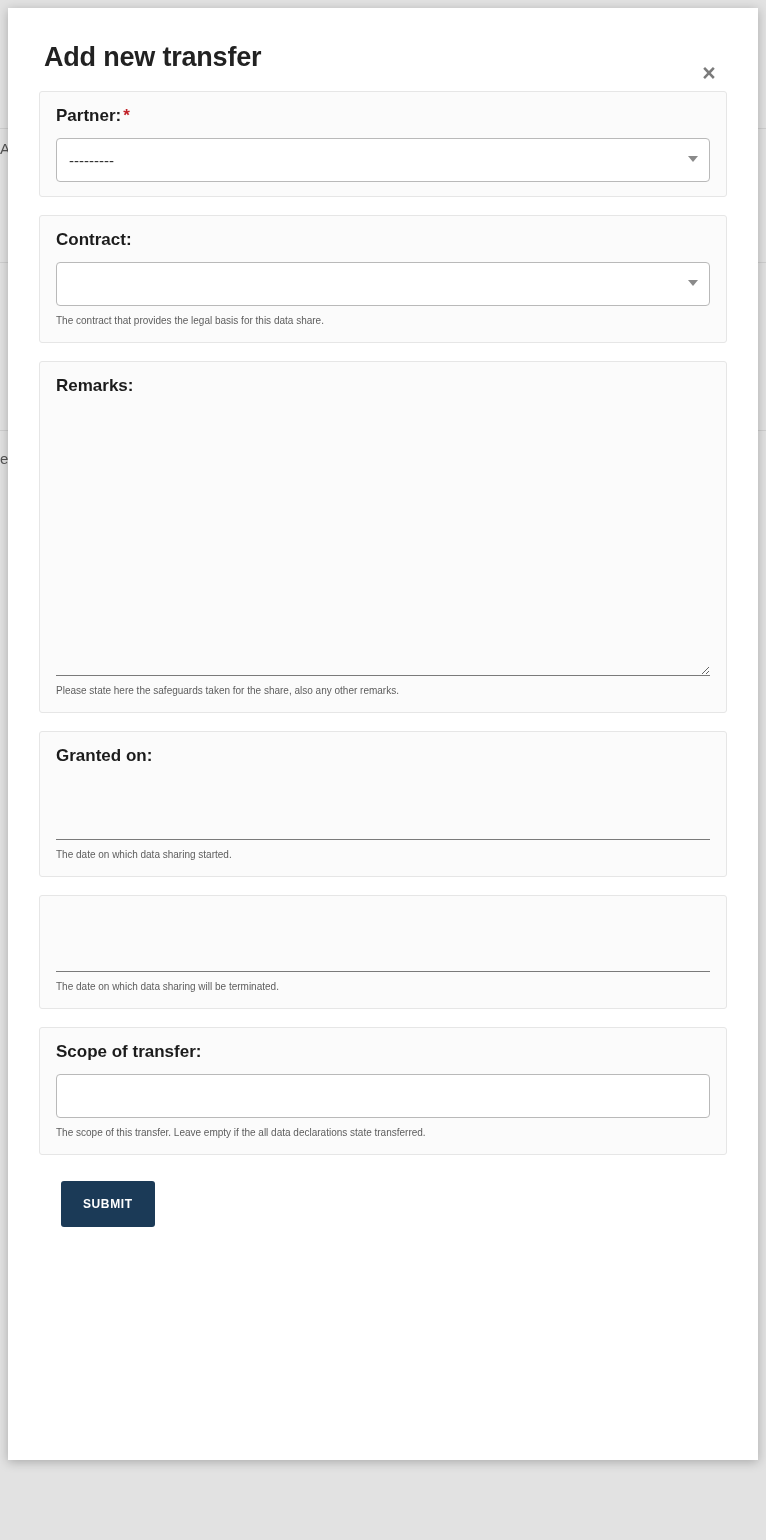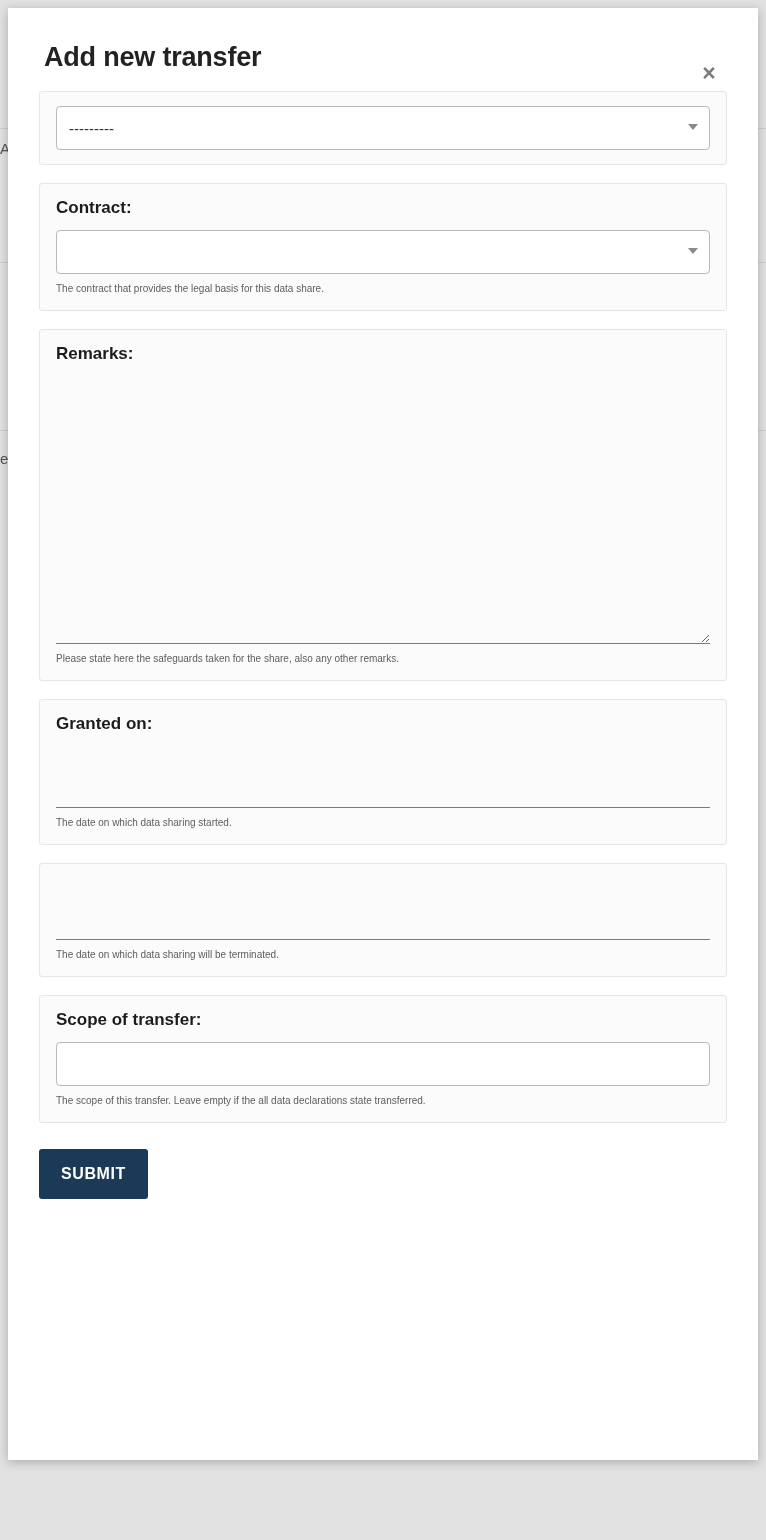--- a/index.html
+++ b/index.html
@@ -177,26 +177,27 @@
   }
 
   .submit-row {
     padding: 8px 31px 0 31px;
   }
   .submit-btn {
     background: #1b3a57;
     color: #ffffff;
     border: none;
     border-radius: 3px;
-    font-size: 16px;
+    font-size: 12px;
     font-weight: bold;
     letter-spacing: 0.6px;
     padding: 16px 22px;
     cursor: pointer;
     font-family: "Liberation Sans", sans-serif;
+    margin-left: 22px;
   }
 </style>
 </head>
 <body>
 
 <div class="backdrop">
   <div class="backdrop-line" style="top:128px;"></div>
   <div class="backdrop-line" style="top:262px;"></div>
   <div class="backdrop-line" style="top:430px;"></div>
   <div class="backdrop-text" style="left:0px; top:140px;">A</div>
@@ -206,20 +207,23 @@
 <div class="modal">
 
   <div class="modal-header">
     <div class="modal-title">Add new transfer</div>
     <div class="close-btn">×</div>
   </div>
 
   <div class="form">
 
     <div class="field-box">
+      <div class="field-label">
+        <span>Partner:</span><span class="req">*</span>
+      </div>
       <div class="select-wrap">
         <select class="sel">
           <option>---------</option>
         </select>
         <span class="sel-arrow"></span>
       </div>
     </div>
 
     <div class="field-box">
       <div class="field-label">Contract:</div>

